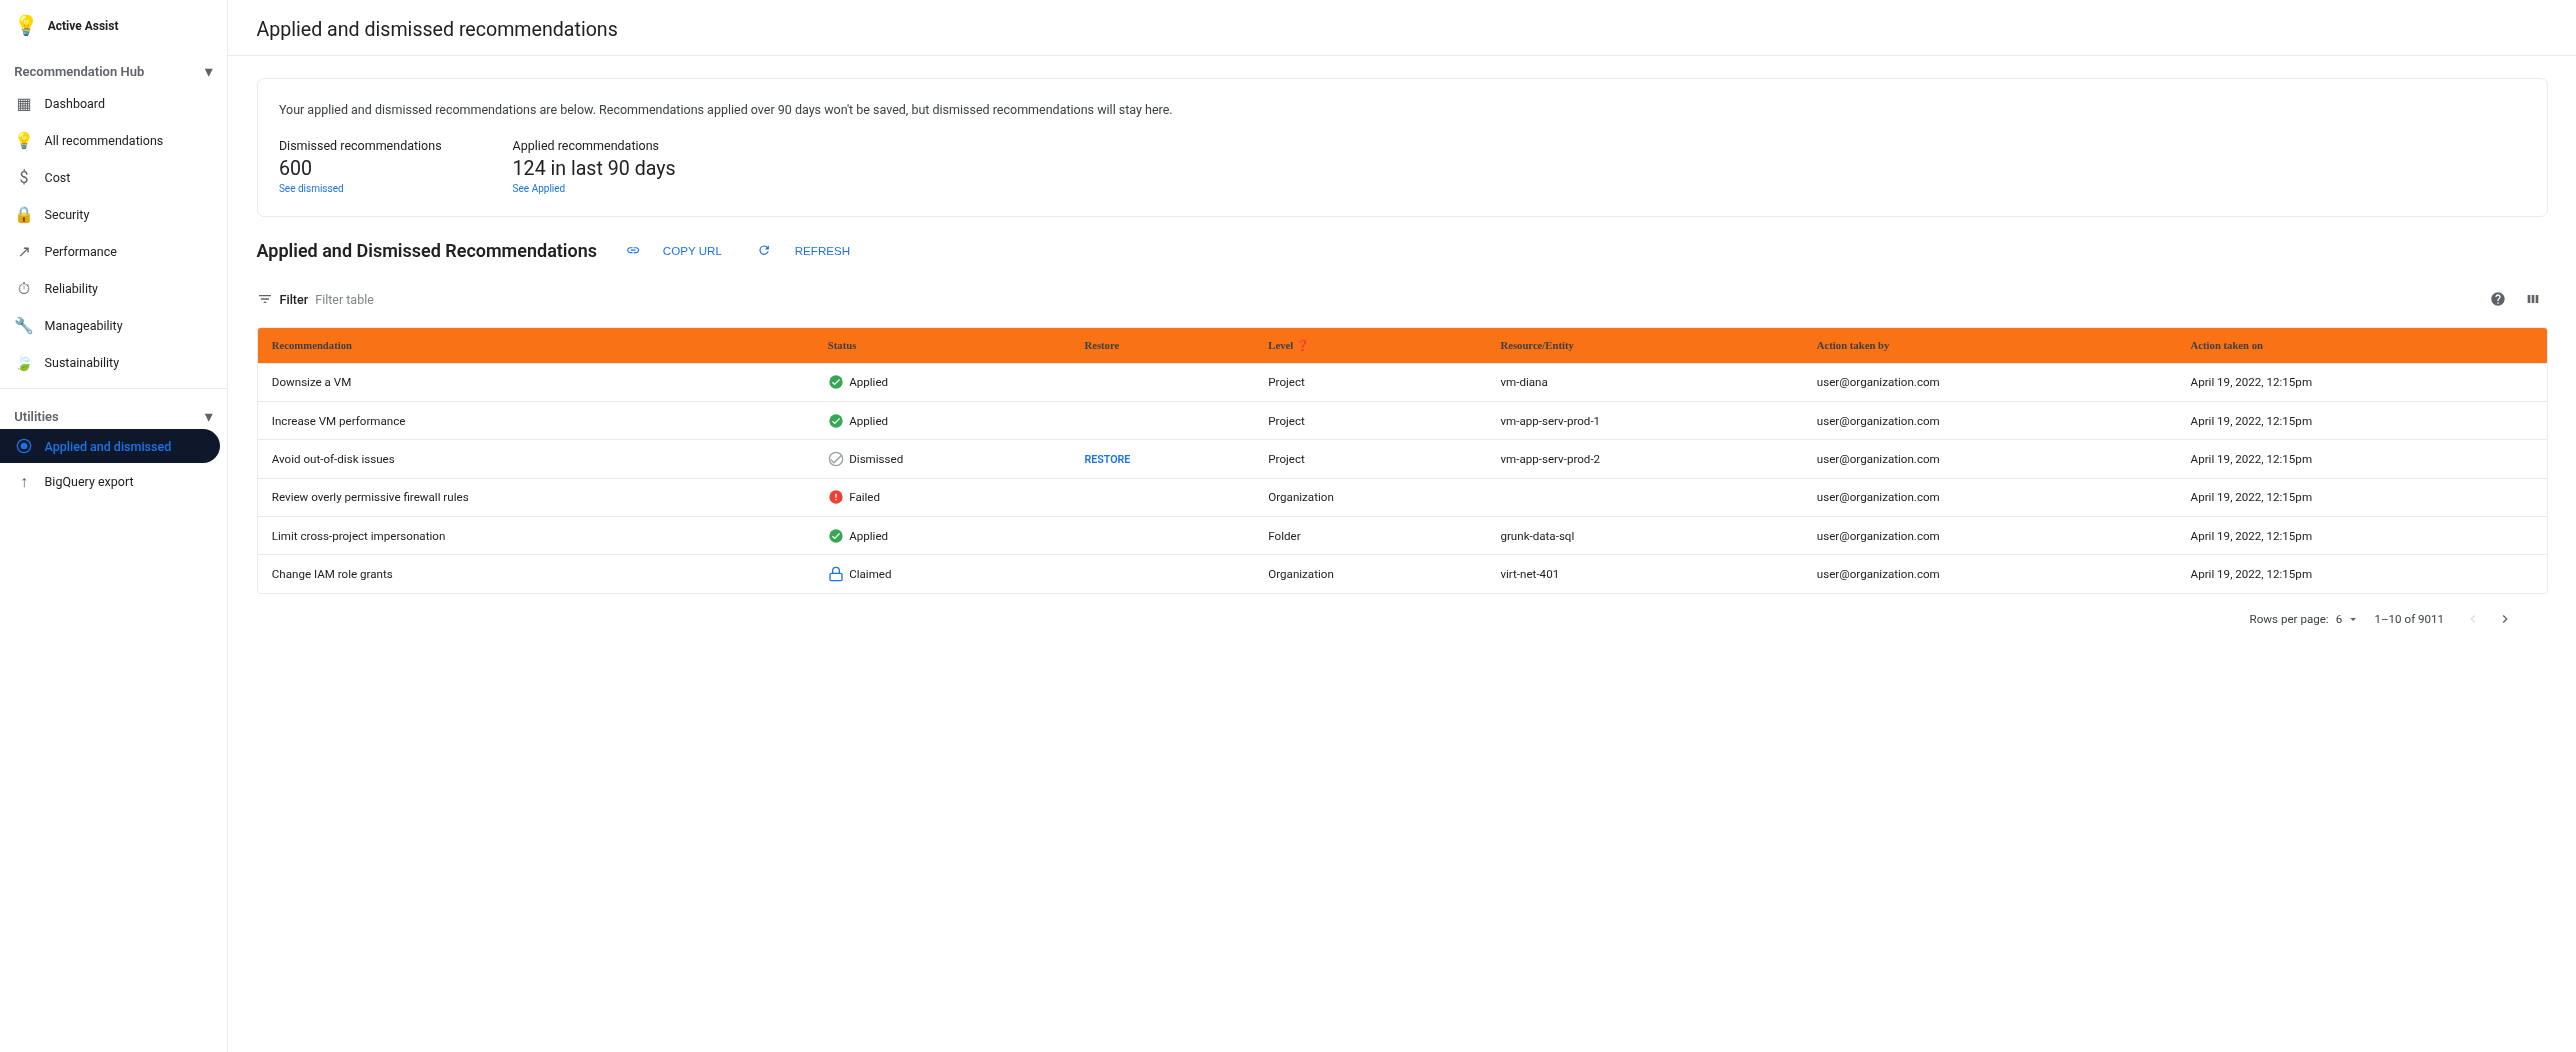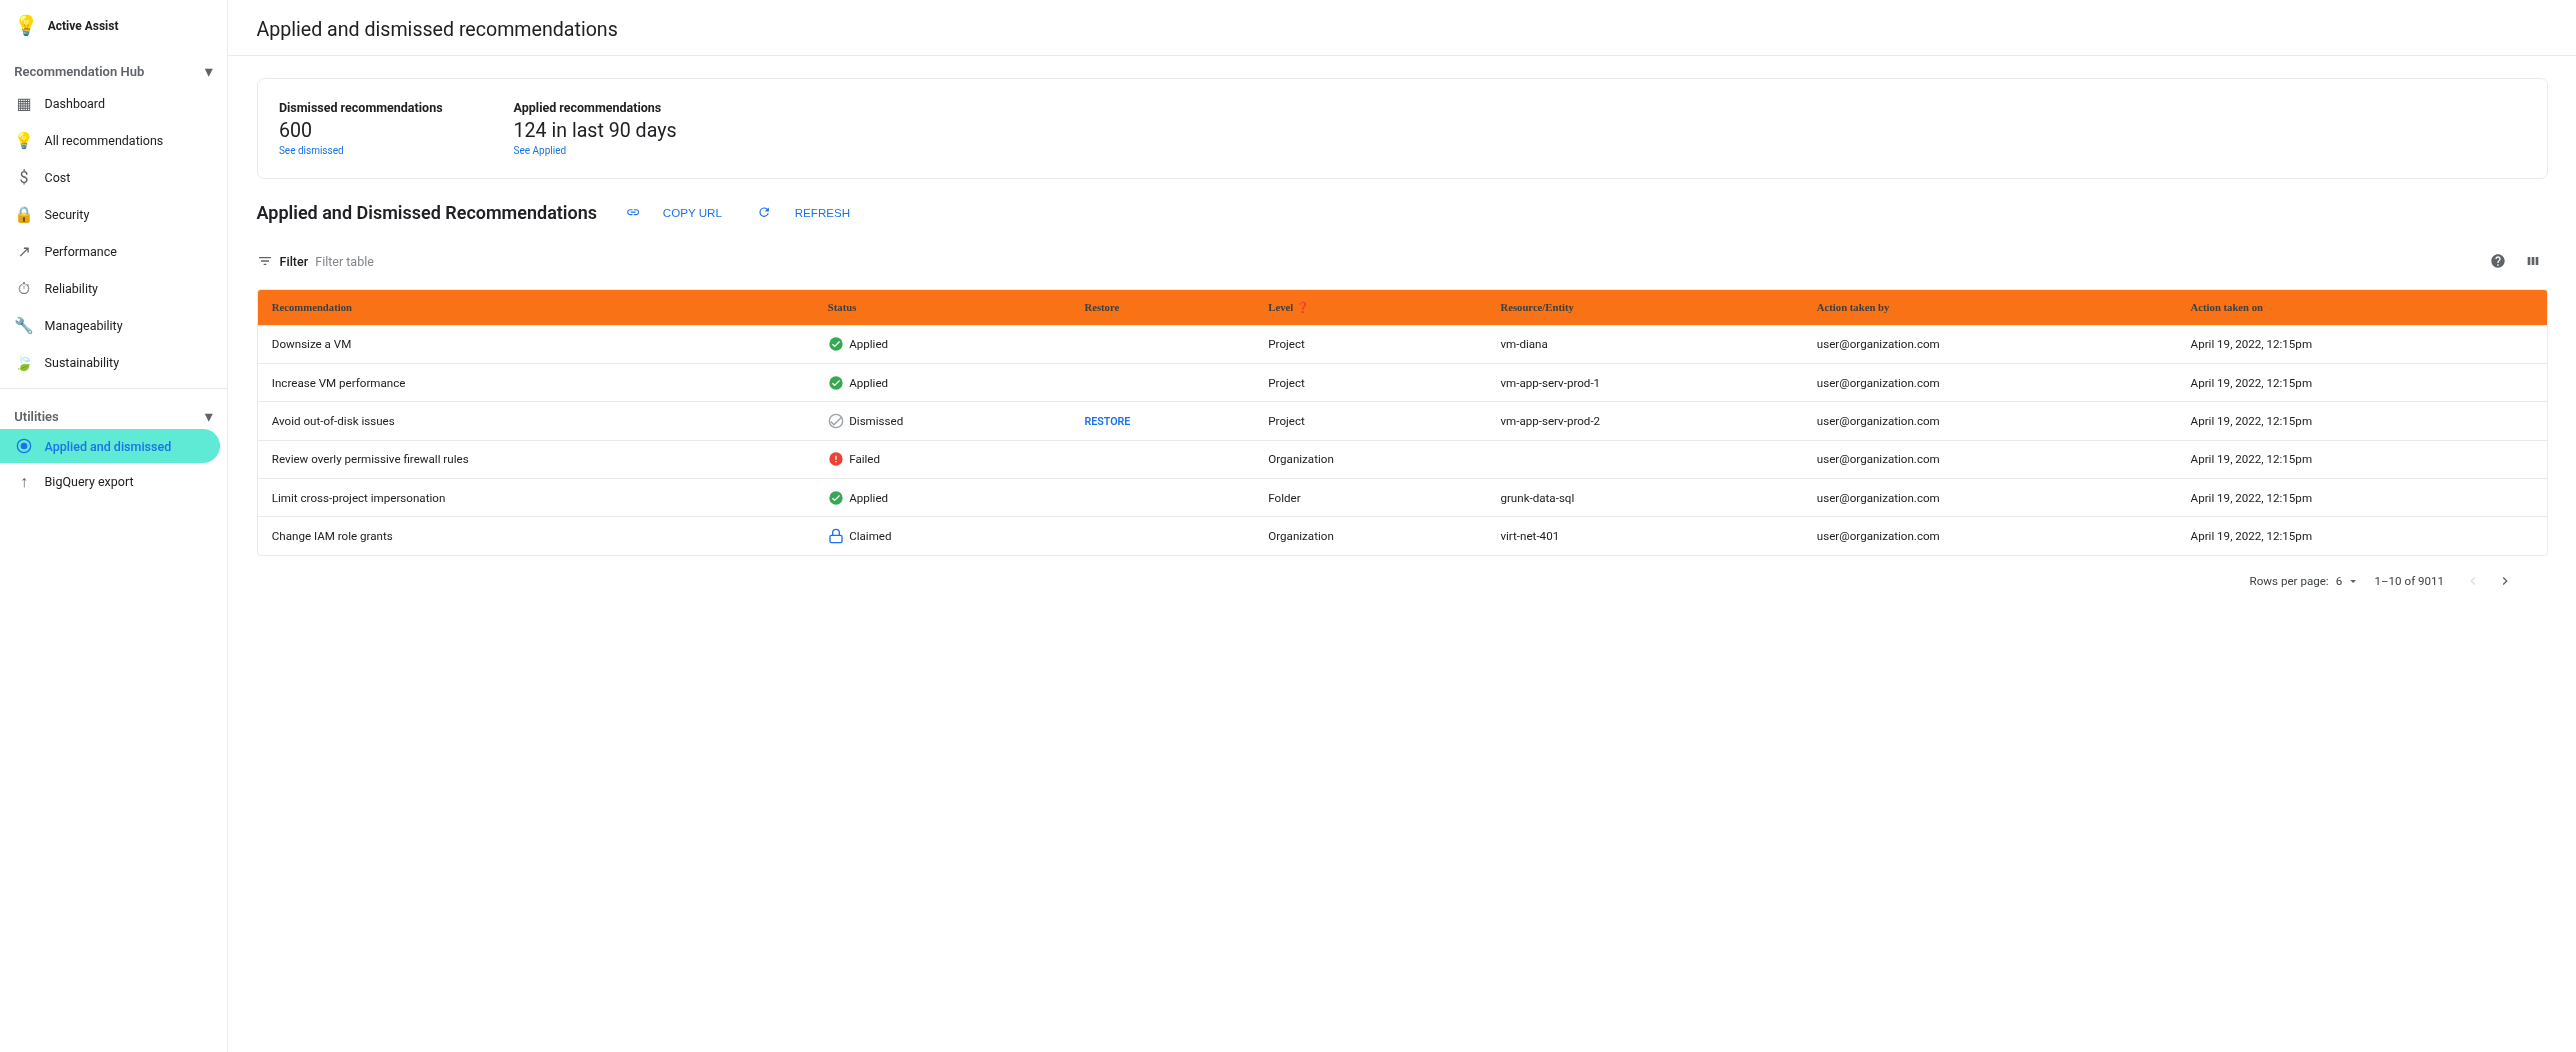--- a/index.html
+++ b/index.html
@@ -6,37 +6,37 @@
     body { font-family: 'Google Sans', Roboto, Arial, sans-serif; font-size: 12.5px; color: #202124; background: #fff; display: flex; height: 100vh; overflow: hidden; }
 
     
     .sidebar { width: 228px; min-width: 228px; background: #fff; border-right: 0.9px solid #e8eaed; display: flex; flex-direction: column; overflow-y: auto; padding-bottom: 14.3px; }
     .sidebar-header { display: flex; align-items: center; padding: 14.3px 14.3px; gap: 9px; border-bottom: none; }
     .sidebar-header-icon { color: #fbbc04; font-size: 19.6px; }
     .sidebar-header-title { font-size: 12px; font-weight: 700; color: #202124; }
     .sidebar-section-header { display: flex; align-items: center; justify-content: space-between; padding: 10.7px 14.3px 3.6px 14.3px; cursor: pointer; }
     .sidebar-section-label { font-size: 13px; font-weight: 600; color: #5f6368; text-transform: none; }
     .sidebar-item { display: flex; align-items: center; gap: 10.7px; padding: 9px 14.3px; cursor: pointer; border-radius: 0 21.4px 21.4px 0; margin-right: 7.1px; color: #202124; font-size: 12.5px; }
-    .sidebar-item.active { background: #5eead4; color: #1a73e8; font-weight: 500; }
+    .sidebar-item.active { background: #0f172a; color: #1a73e8; font-weight: 500; }
     .sidebar-item-icon { font-size: 16px; color: #5f6368; width: 19.6px; display: flex; align-items: center; justify-content: center; }
     .sidebar-item.active .sidebar-item-icon { color: #1a73e8; }
     .sidebar-divider { height: 0.9px; background: #e8eaed; margin: 7.1px 0; }
     .chevron { font-size: 16px; color: #5f6368; }
 
     
     .main { flex: 1; overflow-y: auto; background: #fff; }
     .main-header { padding: 18px 28.5px 14.3px 28.5px; border-bottom: 0.9px solid #e8eaed; }
     .main-title { font-size: 19.6px; font-weight: 400; color: #202124; }
 
     
     .info-card { margin: 21.4px 28.5px; border: 0.9px solid #e8eaed; border-radius: 7.1px; padding: 21.4px; }
     .info-text { font-size: 12.5px; color: #3c4043; margin-bottom: 18px; line-height: 1.6; }
     .stats-row { display: flex; gap: 71px; }
     .stat-block { display: flex; flex-direction: column; gap: 3.6px; }
-    .stat-label { font-size: 12.5px; font-weight: 700; color: #202124; }
+    .stat-label { font-size: 12.5px; font-weight: 400; color: #202124; }
     .stat-value { font-size: 19.6px; font-weight: 400; color: #202124; }
     .stat-link { color: #1a73e8; font-size: 10px; cursor: pointer; text-decoration: none; }
 
     
     .table-section { padding: 0 28.5px; }
     .table-section-header { display: flex; align-items: center; gap: 21.4px; margin-bottom: 14.3px; }
     .table-section-title { font-size: 18px; font-weight: 600; color: #202124; }
     .table-action-btn { display: flex; align-items: center; gap: 23px; color: #1a73e8; font-size: 11.6px; font-weight: 500; cursor: pointer; padding: 5.4px 7.1px; border-radius: 3.6px; border: none; background: none; }
 
     
@@ -139,20 +139,21 @@
     </div>
   </div>
 </aside>
 
 <main class="main">
   <div class="main-header">
     <h1 class="main-title">Applied and dismissed recommendations</h1>
   </div>
 
   <div class="info-card">
+    <p class="info-text">Your applied and dismissed recommendations are below. Recommendations applied over 90 days won't be saved, but dismissed recommendations will stay here.</p>
     <div class="stats-row">
       <div class="stat-block">
         <span class="stat-label">Dismissed recommendations</span>
         <span class="stat-value">600</span>
         <a class="stat-link">See dismissed</a>
       </div>
       <div class="stat-block">
         <span class="stat-label">Applied recommendations</span>
         <span class="stat-value">124 in last 90 days</span>
         <a class="stat-link">See Applied</a>

